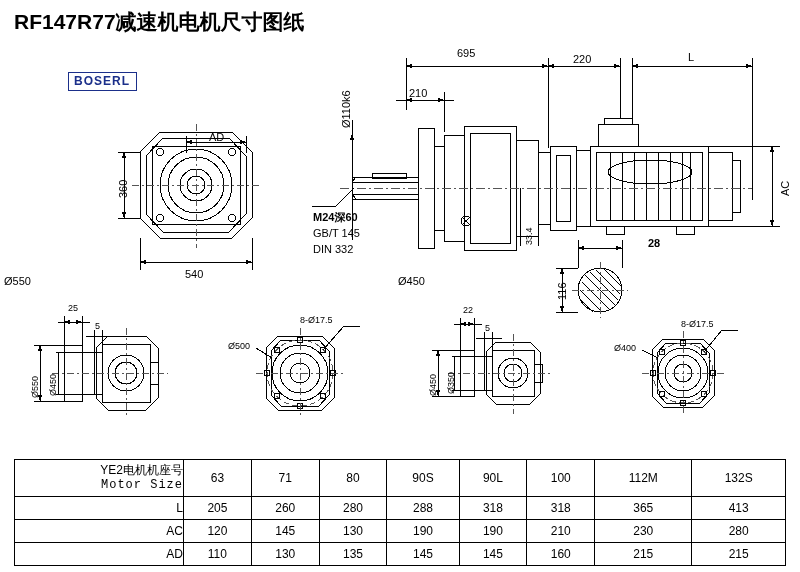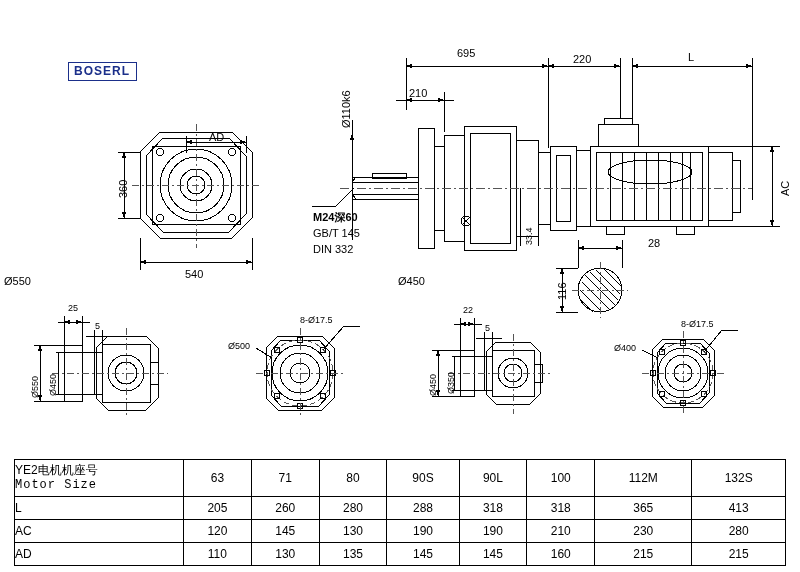--- a/index.html
+++ b/index.html
@@ -28,21 +28,21 @@
     font-size: 21px;
     font-weight: bold;
     letter-spacing: 0px;
     font-family: "Liberation Sans", sans-serif;
     white-space: nowrap;
   }
   
   .logo {
     position: absolute;
     left: 68px;
-    top: 62px;
+    top: 72px;
     border: 1px solid #1b2f8a;
     padding: 1px 6px 2px 5px;
     font-size: 12px;
     font-weight: bold;
     color: #1b2f8a;
     letter-spacing: 1px;
     font-family: "Liberation Sans", sans-serif;
     background: #fff;
   }
   .lbl {
@@ -75,21 +75,21 @@
     font-family: "Liberation Sans", sans-serif;
   }
   .spec-table td {
     border: 1px solid #000;
     text-align: center;
     height: 22px;
     padding: 0;
   }
   .spec-table td.rowhead {
     width: 168px;
-    text-align: left;
+    text-align: right;
   }
   .spec-table tr.hdr td {
     height: 36px;
   }
   .hdr-cn {
     font-size: 12px;
     line-height: 15px;
   }
   .hdr-en {
     font-size: 12px;
@@ -97,20 +97,21 @@
     font-family: "Liberation Mono", monospace;
     letter-spacing: 1px;
   }
   svg { position: absolute; overflow: visible; }
 </style>
 </head>
 <body>
 
 <div class="page">
 
+  <div class="title">RF147R77减速机电机尺寸图纸</div>
 
   <div class="logo">BOSERL</div>
 
   <svg style="left:0px; top:0px;" width="800" height="455" viewBox="0 0 800 455">
     <g stroke="#000" fill="none" stroke-width="1" shape-rendering="crispEdges">
 
       <path d="M140,152 L160,132 L232,132 L252,152 L252,218 L232,238 L160,238 L140,218 Z" stroke="#000"></path>
 
       <path d="M146,156 L163,138 L229,138 L246,156 L246,214 L229,232 L163,232 L146,214 Z" stroke="#000"></path>
 
@@ -372,21 +373,21 @@
   <div class="lbl lbl11" style="left:457px; top:48px;">695</div>
   <div class="lbl lbl11" style="left:573px; top:54px;text-align:center;">220</div>
   <div class="lbl lbl11" style="left:688px; top:52px;">L</div>
   <div class="lbl lbl11" style="left:409px; top:88px;">210</div>
   <div class="lbl-rot lbl-rot11" style="left:340px; top:128px;">Ø110k6</div>
   <div class="lbl-rot lbl-rot11" style="left:117px; top:198px;">360</div>
   <div class="lbl lbl11" style="left:185px; top:269px;">540</div>
   <div class="lbl lbl11" style="left:209px; top:132px;">AD</div>
   <div class="lbl-rot lbl-rot11" style="left:779px; top:196px;">AC</div>
   <div class="lbl-rot" style="left:524px; top:245px;">33.4</div>
-  <div class="lbl lbl11" style="left:648px; top:238px;">28</div>
+  <div class="lbl lbl11" style="left:648px; top:238px;font-weight:bold;">28</div>
   <div class="lbl-rot lbl-rot11" style="left:556px; top:300px;">116</div>
 
   <div class="lbl lbl11" style="left:313px; top:212px;font-weight:bold;">M24深60</div>
   <div class="lbl lbl11" style="left:313px; top:228px;">GB/T 145</div>
   <div class="lbl lbl11" style="left:313px; top:244px;">DIN 332</div>
 
   <div class="lbl lbl11" style="left:4px; top:276px;">Ø550</div>
   <div class="lbl lbl11" style="left:398px; top:276px;">Ø450</div>
 
   <div class="lbl" style="left:68px; top:304px;text-align:right;">25</div>

